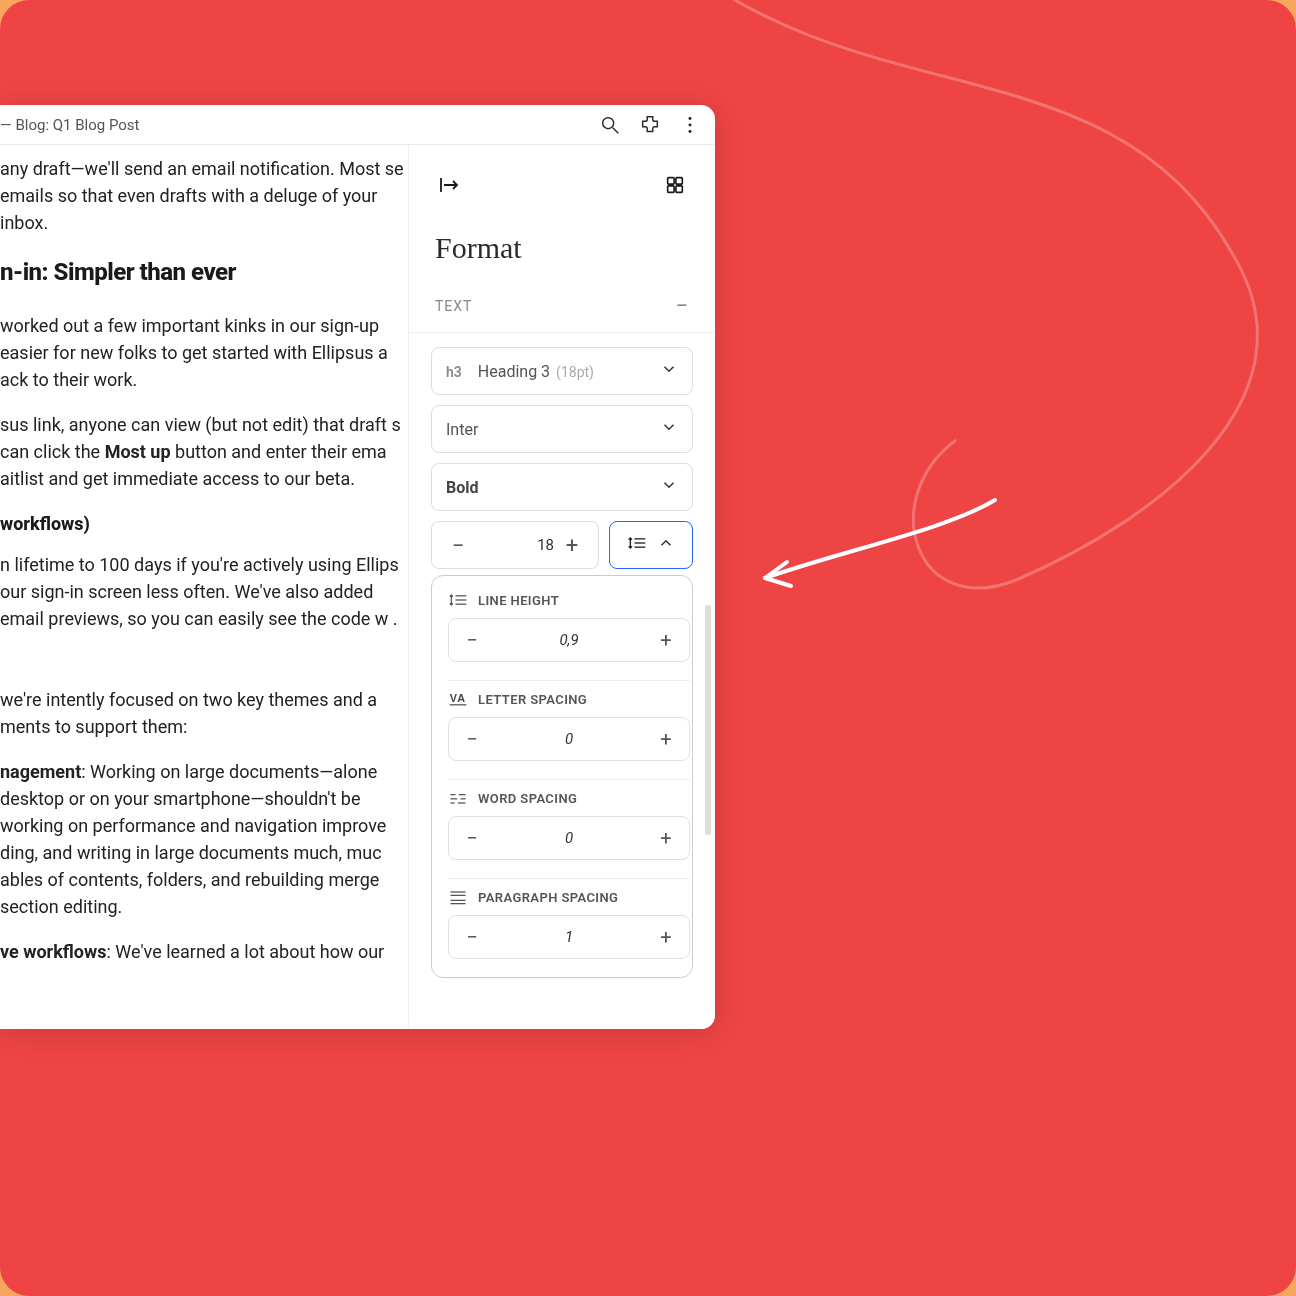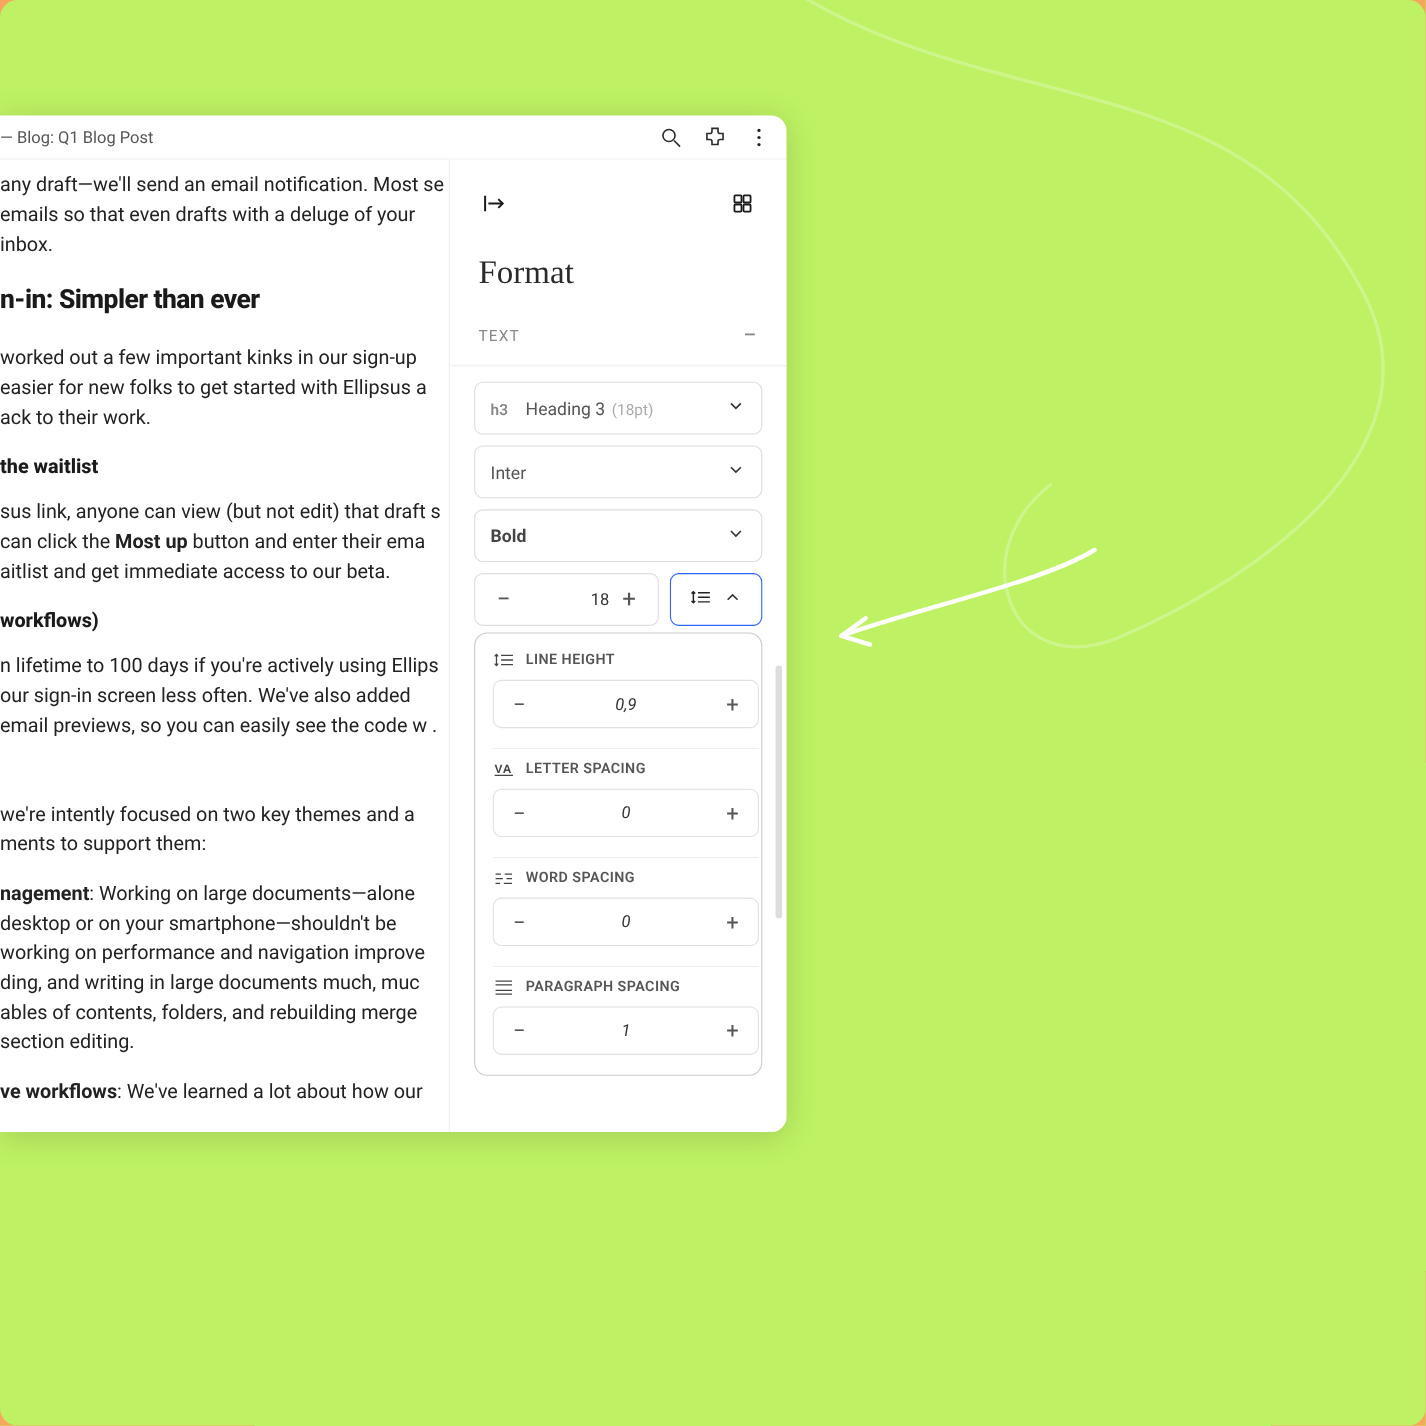--- a/index.html
+++ b/index.html
@@ -8,22 +8,22 @@
     height: 1296px;
     background: #f7a65e;
     font-family: -apple-system, BlinkMacSystemFont, "Segoe UI", Roboto, Helvetica, Arial, sans-serif;
     overflow: hidden;
     position: relative;
   }
   .corner-round {
     position: absolute;
     top: 0; left: 0;
     width: 1296px; height: 1296px;
-    border-radius: 16px;
-    background: #bef264;
+    border-radius: 29px;
+    background: #ef4444;
     overflow: hidden;
   }
   .window {
     position: absolute;
     top: 105px;
     left: 0;
     width: 715px;
     height: 924px;
     background: #fff;
     border-top-right-radius: 14px;
@@ -308,21 +308,20 @@
       </div>
     </div>
 
     <div class="body-row">
 
       <div class="doc-area">
         <div class="clip-left">
           <p>any draft—we'll send an email notification. Most se emails so that even drafts with a deluge of your inbox.</p>
           <h2>n-in: Simpler than ever</h2>
           <p> worked out a few important kinks in our sign-up easier for new folks to get started with Ellipsus a ack to their work.</p>
-          <h3>the waitlist</h3>
           <p>
             <span>sus link, anyone can view (but not edit) that draft s can click the </span><strong>Most up</strong><span> button and enter their ema aitlist and get immediate access to our beta.</span>
           </p>
           <h3> workflows)</h3>
           <p>n lifetime to 100 days if you're actively using Ellips our sign-in screen less often. We've also added email previews, so you can easily see the code w .</p>
           <p style="height:18px"></p>
           <p>we're intently focused on two key themes and a ments to support them:</p>
           <p>
             <strong>nagement</strong><span>: Working on large documents—alone desktop or on your smartphone—shouldn't be working on performance and navigation improve ding, and writing in large documents much, muc ables of contents, folders, and rebuilding merge section editing.</span>
           </p>

